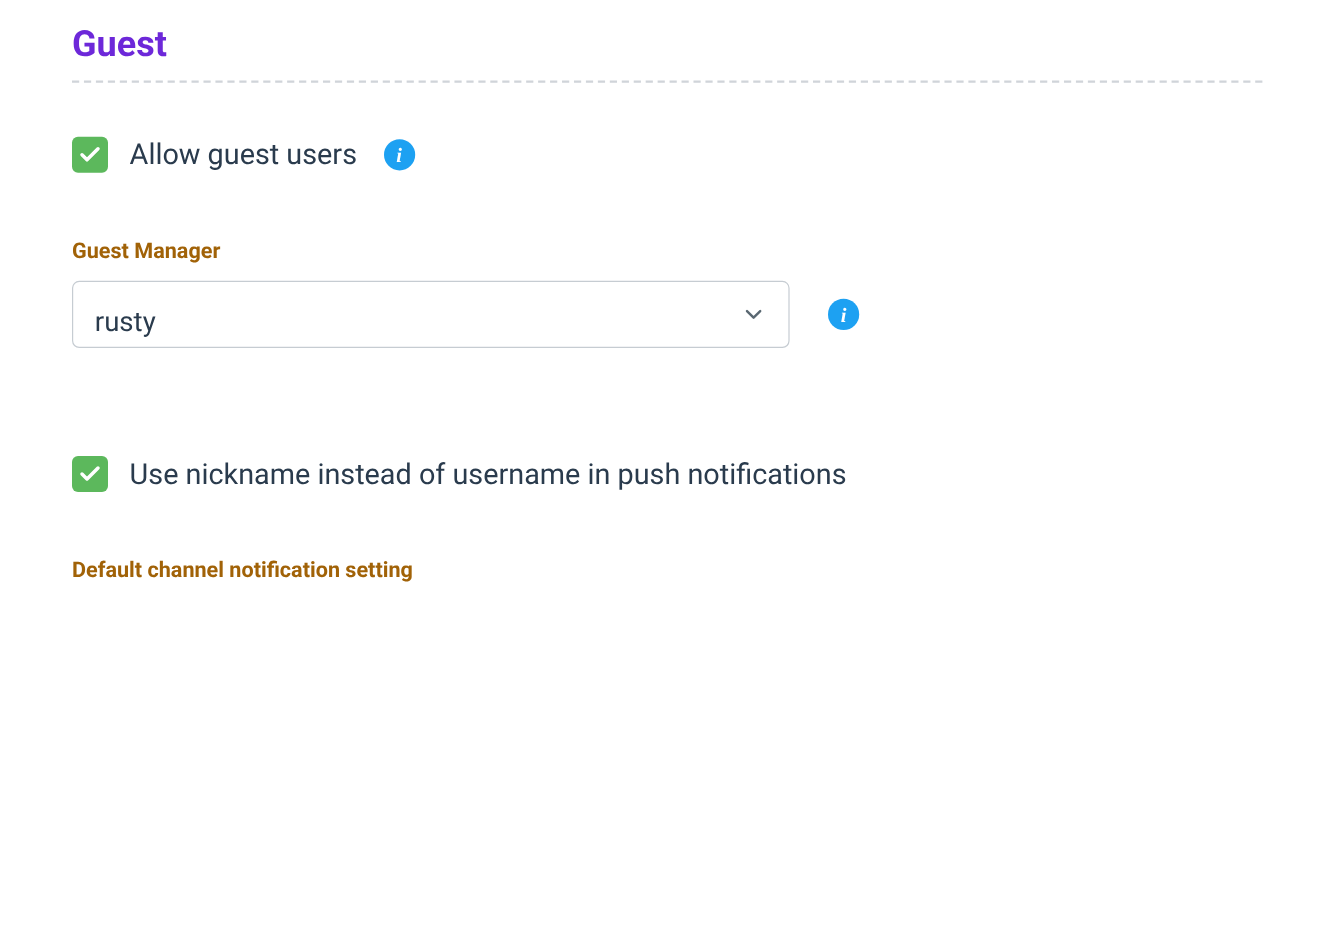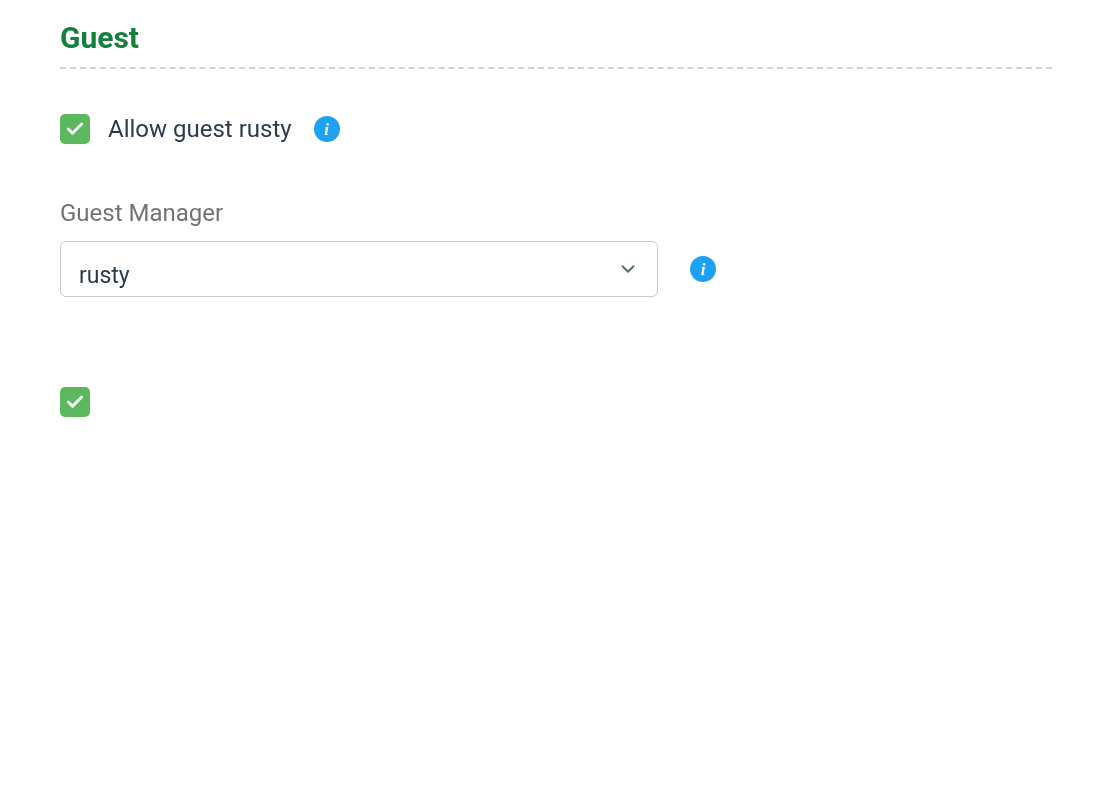--- a/index.html
+++ b/index.html
@@ -13,21 +13,21 @@
       padding: 20px 60px;
       color: #2a3b4d;
       width: 1112px;
     }
     .section {
       margin-bottom: 90px;
     }
     .section-title {
       font-size: 30px;
       font-weight: 700;
-      color: #15803d;
+      color: #6d28d9;
       padding-bottom: 12px;
       border-bottom: 2px dashed #d0d4d9;
       margin-bottom: 45px;
     }
     .checkbox-row {
       display: flex;
       align-items: center;
       gap: 18px;
       margin-bottom: 55px;
     }
@@ -68,25 +68,25 @@
       font-style: italic;
       font-family: Georgia, serif;
       font-size: 17px;
       font-weight: 600;
       line-height: 1;
     }
     .field-group {
       margin-bottom: 40px;
     }
     .field-label {
-      font-size: 24px;
-      color: #737373;
+      font-size: 18px;
+      color: #a16207;
       margin-bottom: 14px;
       display: block;
-      font-weight: 400;
+      font-weight: 700;
     }
     .select-row {
       display: flex;
       align-items: center;
       gap: 28px;
     }
     .select {
       position: relative;
       border: 1px solid #c6ccd2;
       border-radius: 6px;
@@ -124,21 +124,21 @@
 
 <div class="section">
   <h2 class="section-title">Guest</h2>
 
   <div class="checkbox-row">
     <div class="checkbox">
       <svg viewBox="0 0 24 24" fill="none" stroke="#fff" stroke-width="3.5" stroke-linecap="round" stroke-linejoin="round">
         <polyline points="4 12 9 17 20 6"></polyline>
       </svg>
     </div>
-    <span class="checkbox-label">Allow guest rusty</span>
+    <span class="checkbox-label">Allow guest users</span>
     <div class="info-icon">
       <span class="info-icon-text">i</span>
     </div>
   </div>
 
   <div class="field-group">
     <label class="field-label">Guest Manager</label>
     <div class="select-row">
       <div class="select select-short">
         <span class="select-value">rusty</span>
@@ -156,17 +156,19 @@
 </div>
 
 <div class="section">
 
   <div class="checkbox-row">
     <div class="checkbox">
       <svg viewBox="0 0 24 24" fill="none" stroke="#fff" stroke-width="3.5" stroke-linecap="round" stroke-linejoin="round">
         <polyline points="4 12 9 17 20 6"></polyline>
       </svg>
     </div>
+    <span class="checkbox-label">Use nickname instead of username in push notifications</span>
   </div>
 
   <div class="field-group">
+    <label class="field-label">Default channel notification setting</label>
   </div>
 </div>
 
 </body></html>

